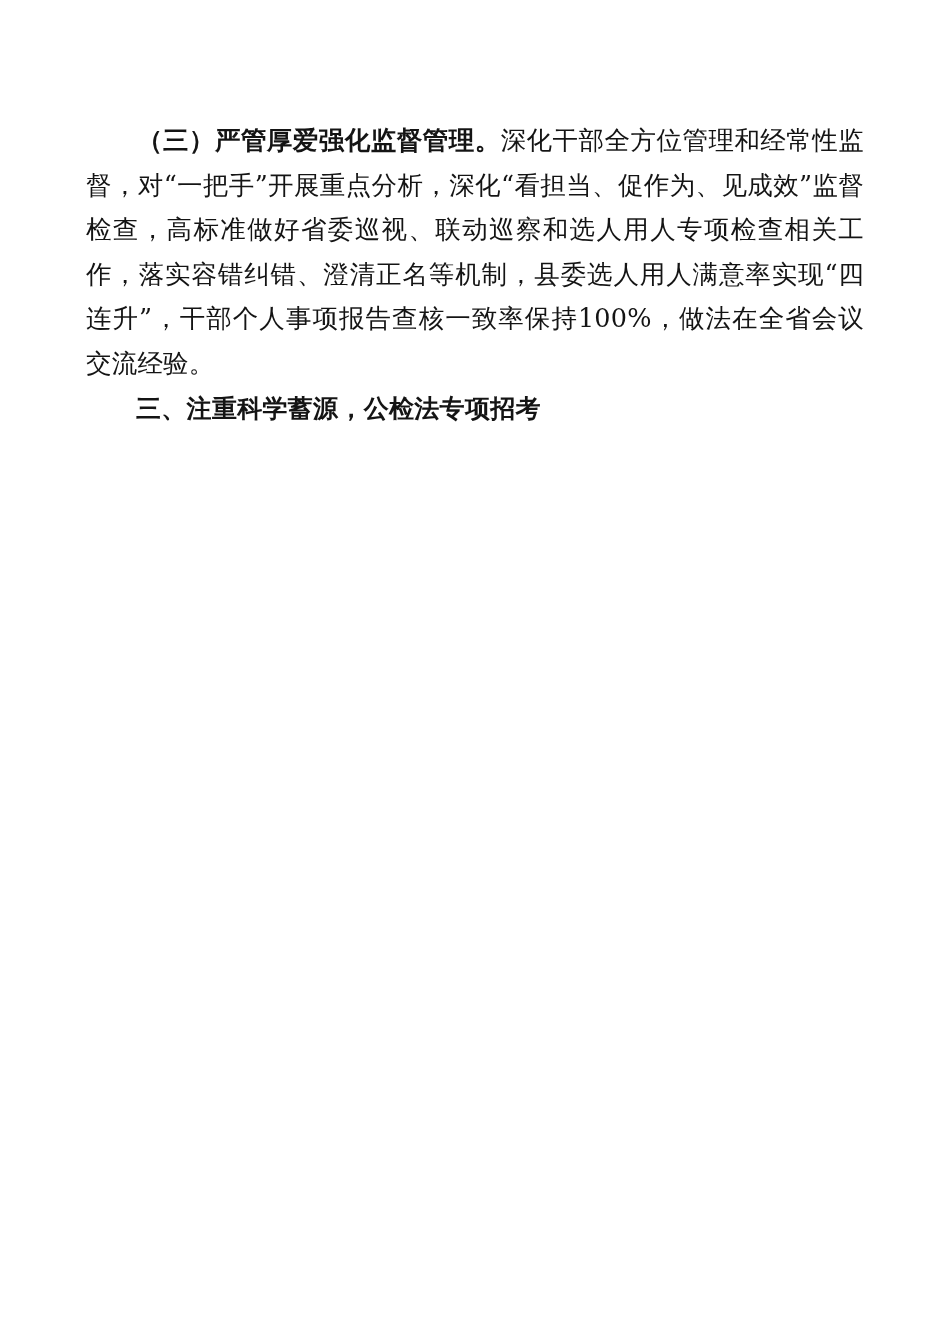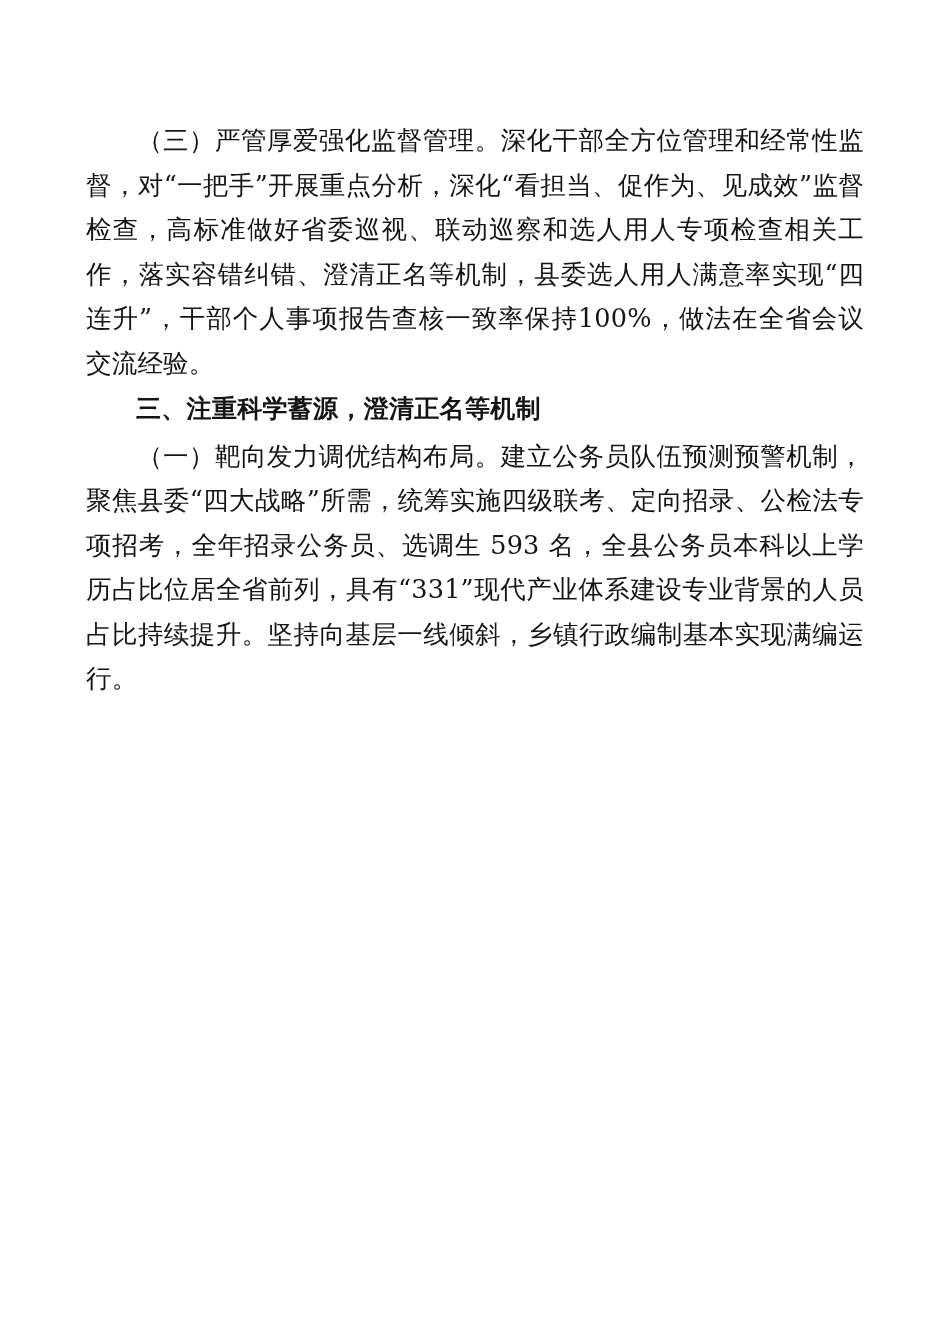--- a/index.html
+++ b/index.html
@@ -42,31 +42,30 @@
     text-indent: 2em;
     font-weight: bold;
     font-family: "DejaVu Sans", "Liberation Sans", sans-serif;
     font-size: 25px;
     line-height: 44.5px;
     margin-top: 2px;
     margin-bottom: 2px;
     letter-spacing: 0.3px;
   }
   .lead {
-    font-weight: normal;
+    font-weight: bold;
   }
 </style>
 </head>
 <body>
 
 <div class="page">
   <div class="doc-body">
 
     <p class="para"><span class="lead">（三）严管厚爱强化监督管理。</span><span>深化干部全方位管理和经常性监督，对“一把手”开展重点分析，深化“看担当、促作为、见成效”监督检查，高标准做好省委巡视、联动巡察和选人用人专项检查相关工作，落实容错纠错、澄清正名等机制，县委选人用人满意率实现“四连升”，干部个人事项报告查核一致率保持100%，做法在全省会议交流经验。</span></p>
 
-    <p class="heading">三、注重科学蓄源，澄清正名等机制</p>
+    <p class="heading">三、注重科学蓄源，公检法专项招考</p>
 
 
-    <p class="para"><span class="lead">（一）靶向发力调优结构布局。</span><span>建立公务员队伍预测预警机制，聚焦县委“四大战略”所需，统筹实施四级联考、定向招录、公检法专项招考，全年招录公务员、选调生 593 名，全县公务员本科以上学历占比位居全省前列，具有“331”现代产业体系建设专业背景的人员占比持续提升。坚持向基层一线倾斜，乡镇行政编制基本实现满编运行。</span></p>
 
 
   </div>
 </div>
 
 </body></html>

